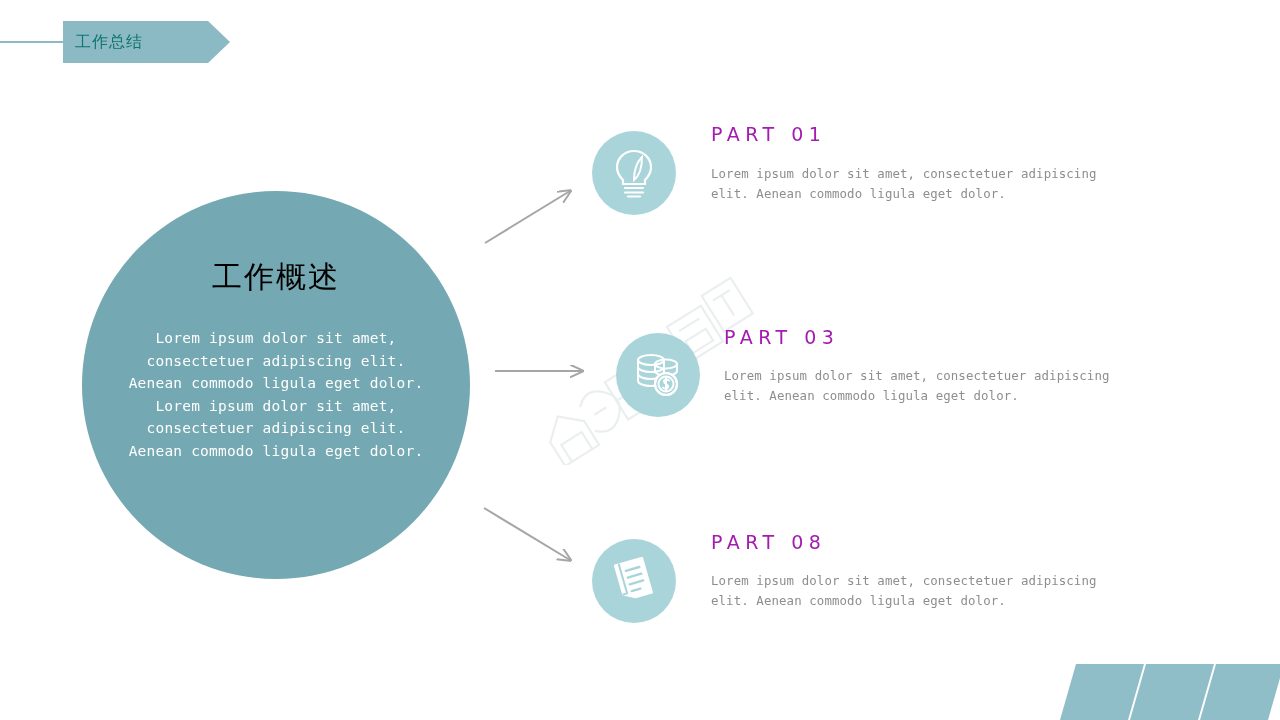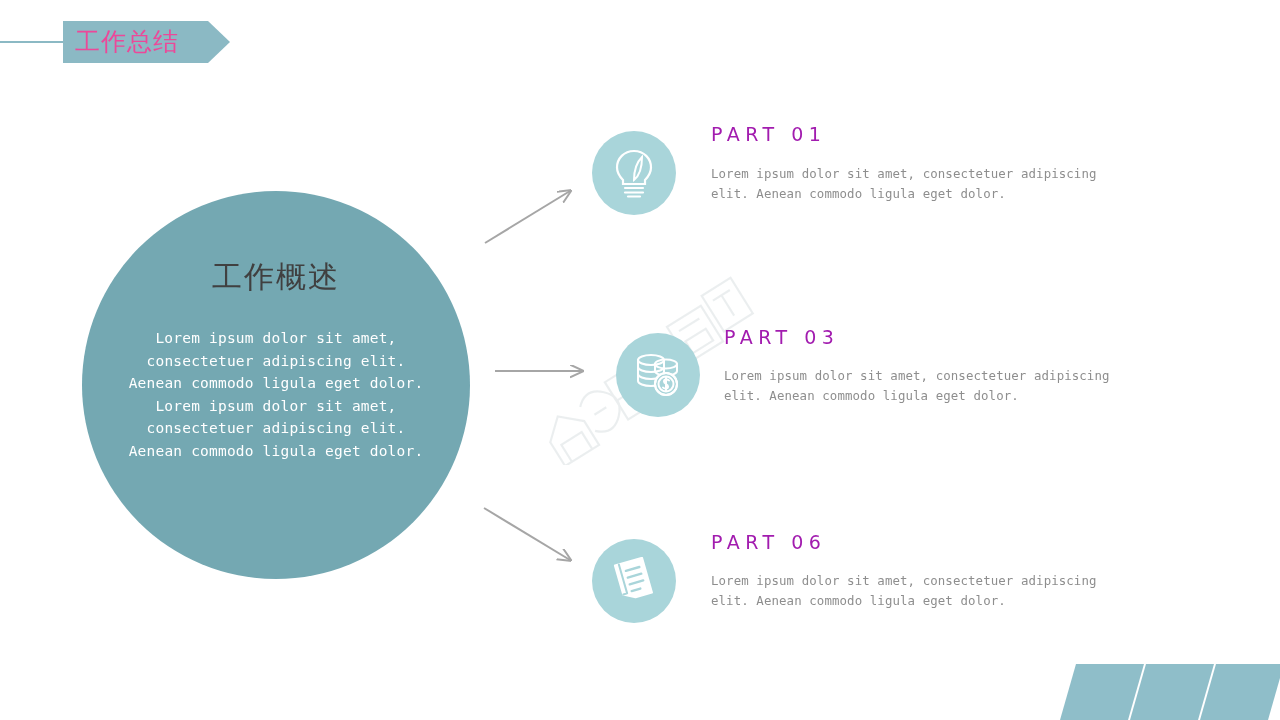--- a/index.html
+++ b/index.html
@@ -35,22 +35,22 @@
     height: 42px;
   }
   .header-banner svg { display: block; }
   .header-title {
     position: absolute;
     left: 75px;
     top: 23px;
     width: 130px;
     height: 38px;
     line-height: 38px;
-    color: #ec4899;
-    font-size: 25px;
+    color: #0f766e;
+    font-size: 16px;
     font-family: "DejaVu Sans", "Liberation Sans", sans-serif;
     letter-spacing: 1px;
     white-space: nowrap;
   }
 
   
   .main-circle {
     position: absolute;
     left: 82px;
     top: 191px;
@@ -59,21 +59,21 @@
     border-radius: 50%;
     background: #74a8b2;
     display: flex;
     flex-direction: column;
     align-items: center;
     justify-content: flex-start;
     box-sizing: border-box;
     padding-top: 68px;
   }
   .main-circle-title {
-    color: #404040;
+    color: #000000;
     font-size: 30px;
     font-family: "DejaVu Sans", "Liberation Sans", sans-serif;
     letter-spacing: 2px;
     line-height: 1.2;
     white-space: nowrap;
   }
   .main-circle-body {
     margin-top: 32px;
     width: 300px;
     color: #ffffff;
@@ -252,21 +252,21 @@
         <g transform="rotate(-16 23 24)">
           <path d="M9,4 L37,4 L37,40 L20,40 L9,34 Z" fill="#ffffff" stroke="#ffffff"></path>
           <path d="M13,4 L13,34 L9,34" stroke="#a9d5da" stroke-width="2"></path>
           <path d="M18,12 L32,12" stroke="#a9d5da" stroke-width="2.4"></path>
           <path d="M18,19 L32,19" stroke="#a9d5da" stroke-width="2.4"></path>
           <path d="M18,26 L32,26" stroke="#a9d5da" stroke-width="2.4"></path>
           <path d="M18,33 L27,33" stroke="#a9d5da" stroke-width="2.4"></path>
         </g>
       </svg>
     </div>
-    <div class="part-title">PART  06</div>
+    <div class="part-title">PART  08</div>
     <div class="part-body">Lorem ipsum dolor sit amet, consectetuer adipiscing elit. Aenean commodo ligula eget dolor.</div>
   </div>
 
   <div class="corner-stripes">
     <svg width="220" height="56" viewBox="0 0 220 56" xmlns="http://www.w3.org/2000/svg">
       <polygon points="16,0 84,0 68,56 0,56" fill="#8fbec9"></polygon>
       <polygon points="86,0 154,0 138,56 70,56" fill="#8fbec9"></polygon>
       <polygon points="156,0 224,0 208,56 140,56" fill="#8fbec9"></polygon>
     </svg>
   </div>

